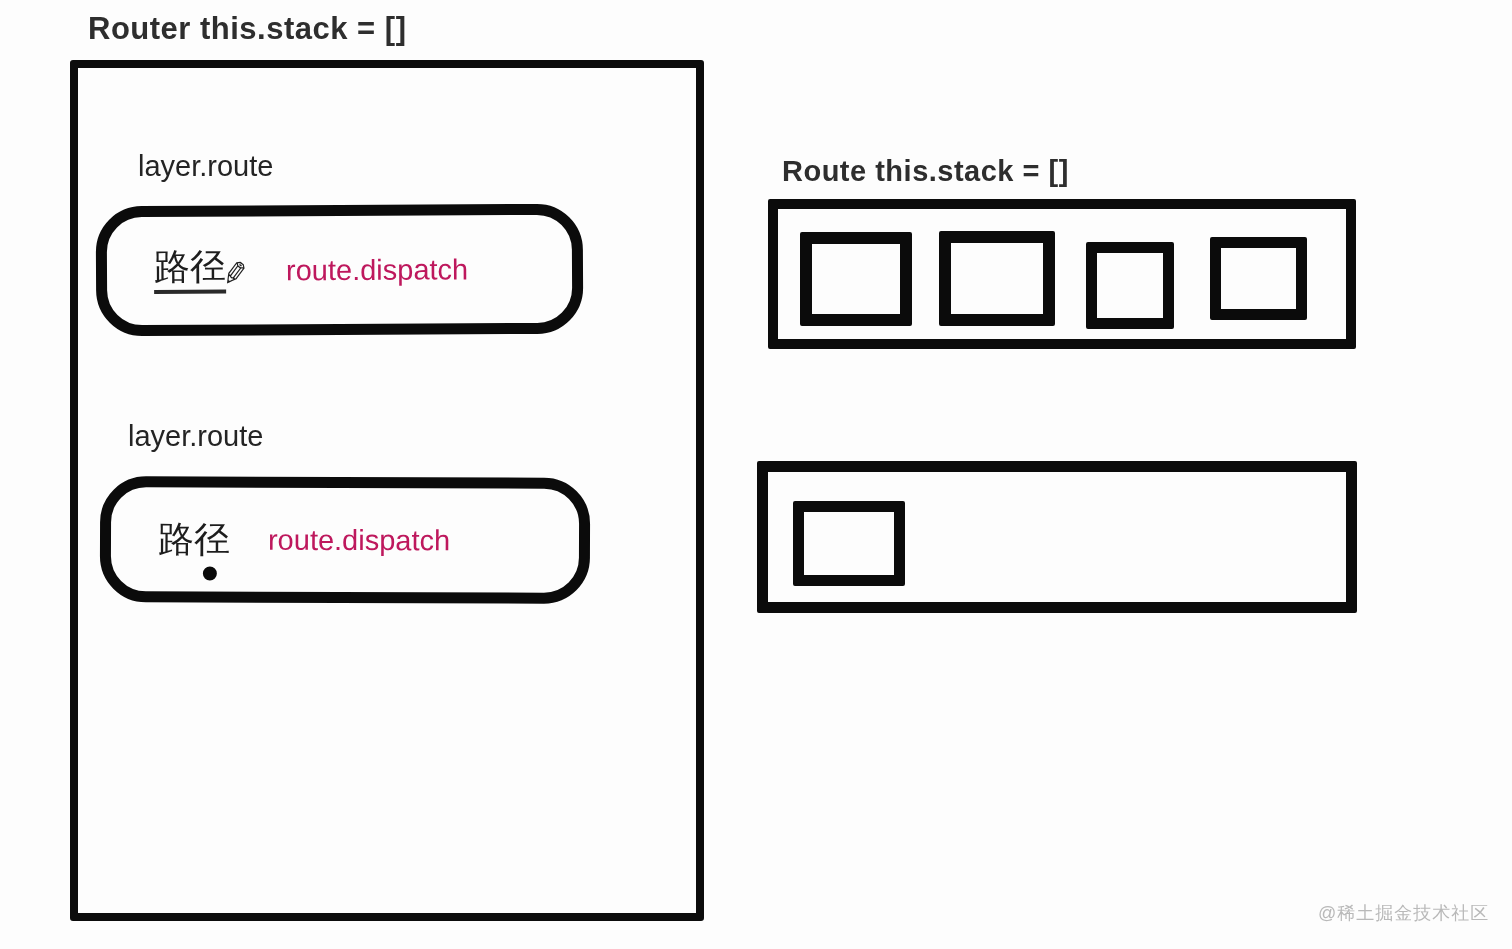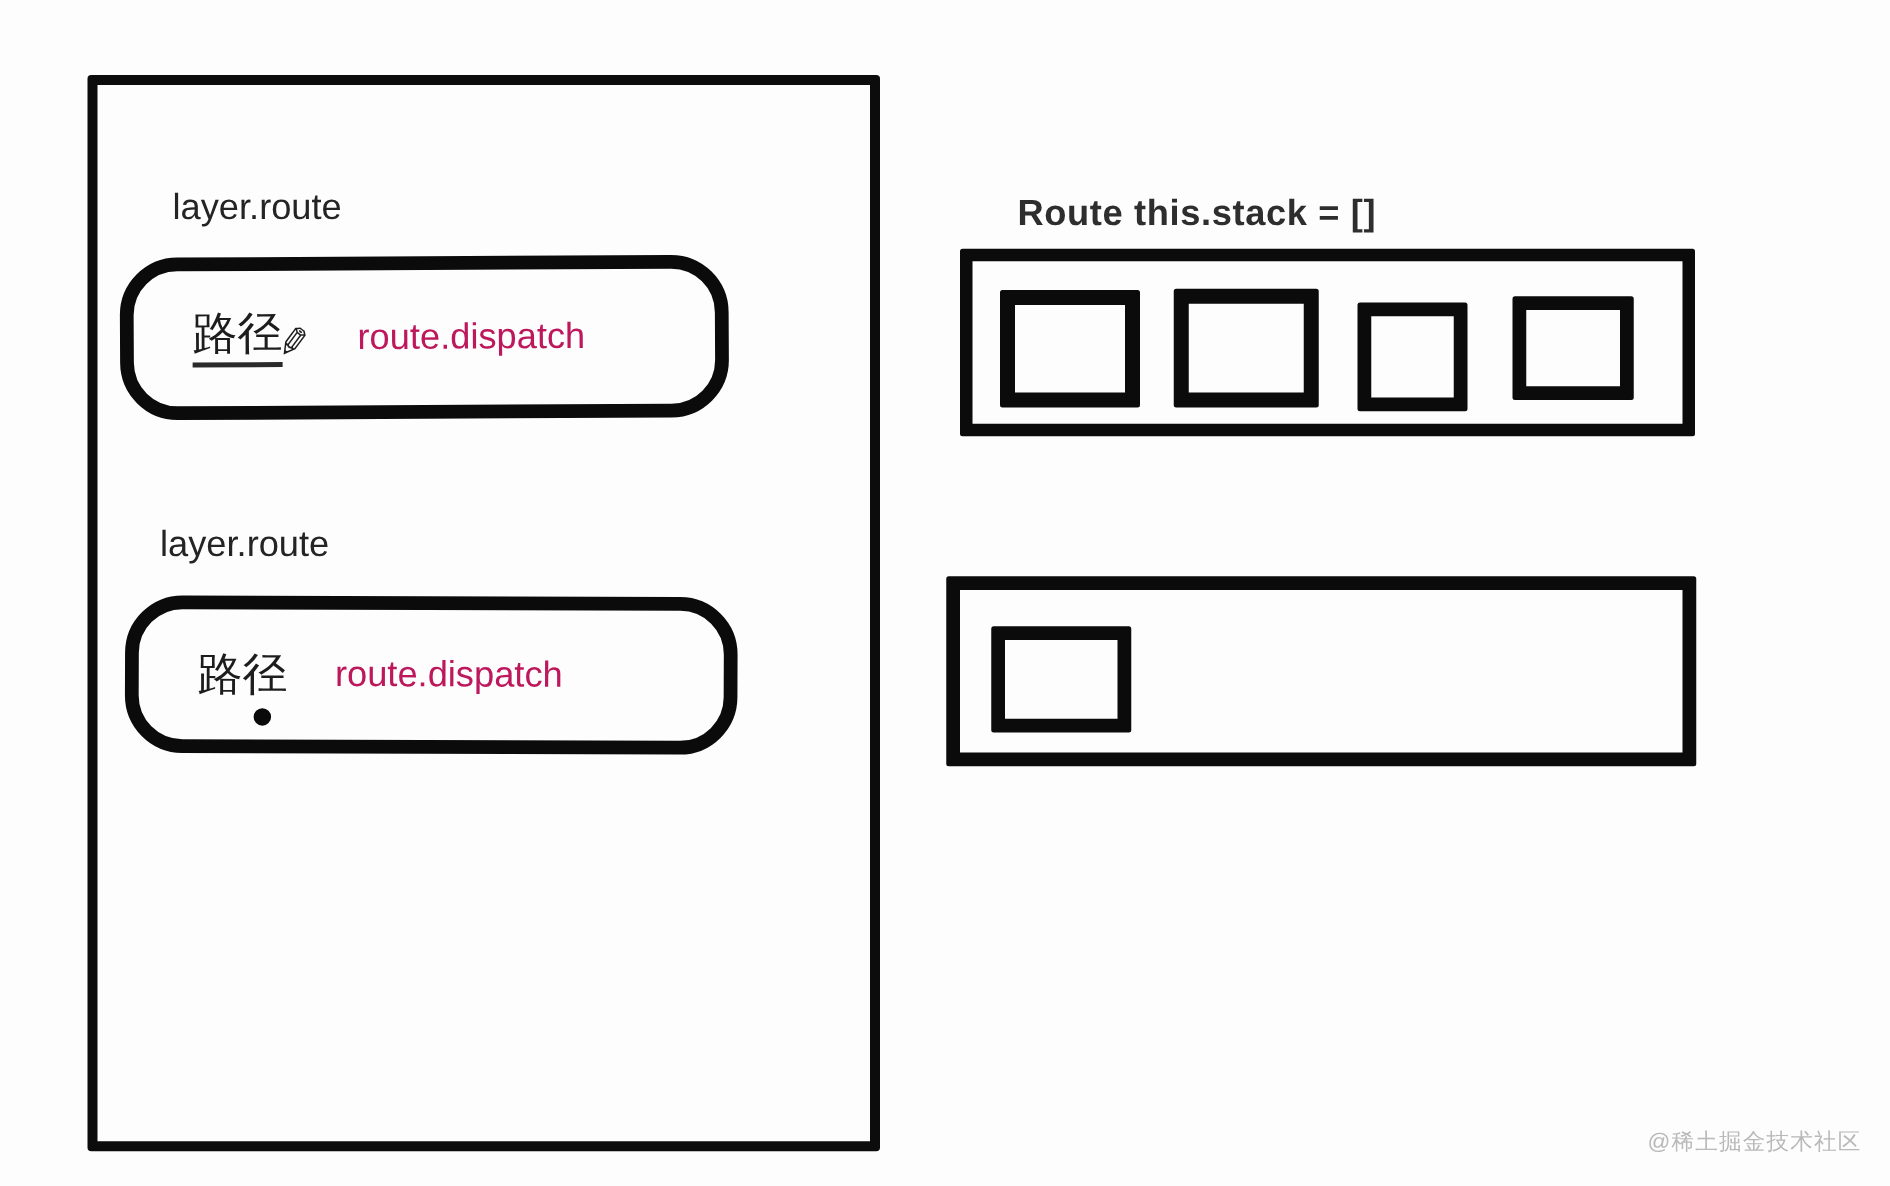--- a/index.html
+++ b/index.html
@@ -18,21 +18,21 @@
 
   
   .panel-title {
     position: absolute;
     color: #2e2e2e;
     font-weight: 600;
     letter-spacing: 0.5px;
     white-space: nowrap;
   }
   .t-router { left: 88px; top: 11px;  font-size: 31px; }
-  .t-route  { left: 782px; top: 155px; font-size: 29px; margin-left: 32px; }
+  .t-route  { left: 782px; top: 155px; font-size: 29px; }
 
   
   .router-box {
     position: absolute;
     left: 70px; top: 60px;
     width: 634px; height: 861px;
     border: 8px solid #0c0c0c;
     border-radius: 3px;
     background: #fdfdfd;
   }
@@ -119,20 +119,21 @@
     color: #b9b9b9;
     letter-spacing: 1px;
     white-space: nowrap;
   }
 </style>
 </head>
 <body>
 
 <div class="stage">
 
+  <div class="panel-title t-router">Router this.stack = []</div>
 
   <div class="router-box">
 
     <div class="layer-label ll-1">layer.route</div>
 
     <div class="layer-pill pill-1">
       <span class="path-label path-underlined">路径</span>
       <span class="pencil">✎</span>
       <span class="handler-label">route.dispatch</span>
     </div>

